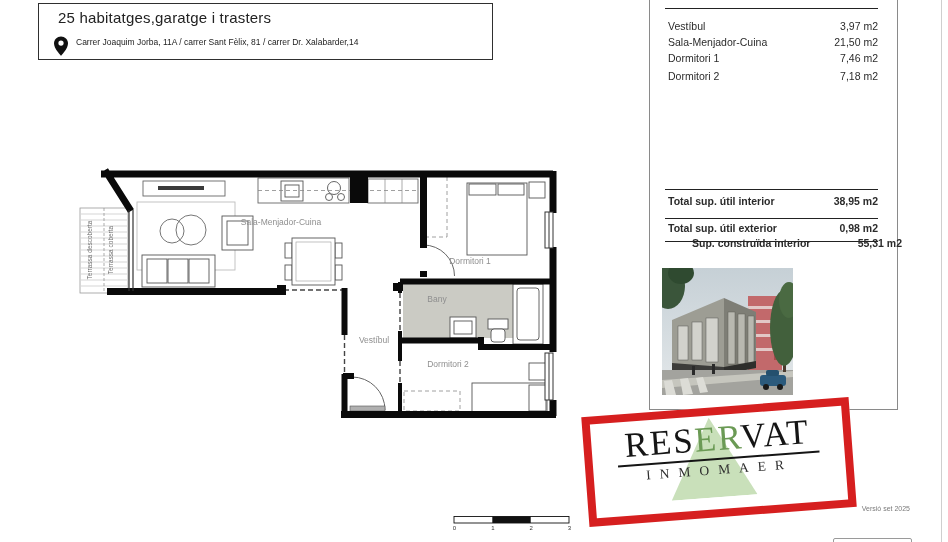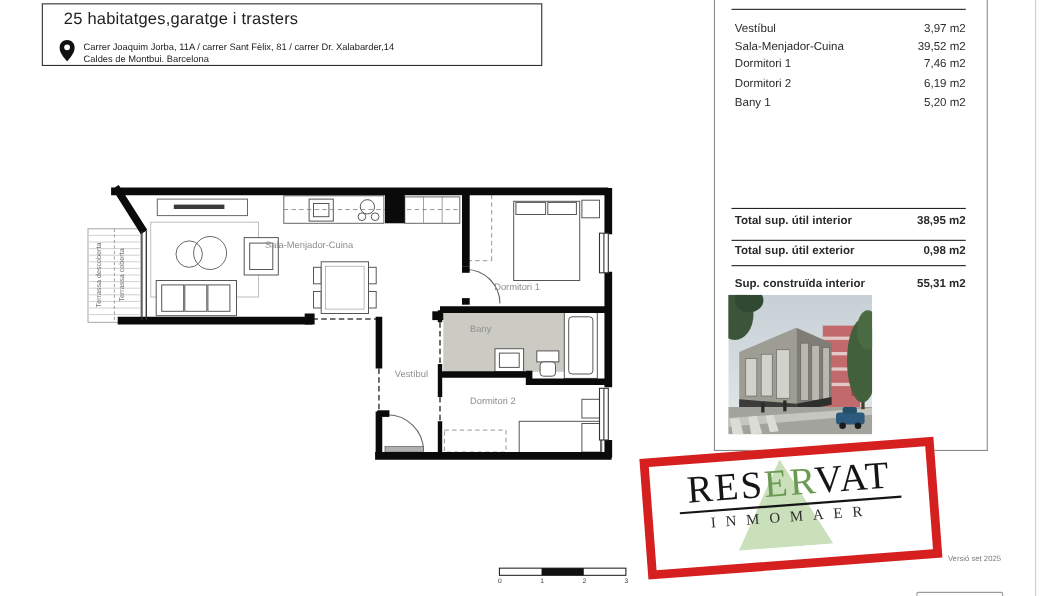--- a/index.html
+++ b/index.html
@@ -56,21 +56,20 @@
   <div class="header-box">
     <div class="header-title">25 habitatges,garatge i trasters</div>
     <span class="pin">
       <svg width="14" height="20" viewBox="0 0 16 22">
         <path d="M8,0 C3.6,0 0,3.6 0,8 c0,6 8,14 8,14 s8,-8 8,-14 C16,3.6 12.4,0 8,0 z" fill="#111"></path>
         <circle cx="8" cy="7.6" r="3" fill="#fff"></circle>
       </svg>
     </span>
     <div class="addr">
       <div>Carrer Joaquim Jorba, 11A / carrer Sant Fèlix, 81 / carrer Dr. Xalabarder,14</div>
-      <div>Caldes de Montbui. Barcelona</div>
     </div>
   </div>
 
   <svg width="948" height="542" viewBox="0 0 948 542" style="position:absolute;left:0;top:0;">
 
     <g>
       <rect x="80" y="208" width="48" height="85" fill="#fff" stroke="#9a9a9a" stroke-width="0.8"></rect>
       <path stroke="#b8b8b8" stroke-width="0.6" d="M81,214H127 M81,220H127 M81,226H127 M81,232H127 M81,238H127 M81,244H127 M81,250H127 M81,256H127 M81,262H127 M81,268H127 M81,274H127 M81,280H127 M81,286H127"></path>
       <path stroke="#8a8a8a" stroke-width="0.7" stroke-dasharray="3,2" d="M104,208V293"></path>
       <text x="92" y="250" font-size="6.5" fill="#6f6f6f" text-anchor="middle" transform="rotate(-90 92 250)">Terrassa descoberta</text>
@@ -189,47 +188,43 @@
 
   <div class="panel-frame"></div>
   <div class="rule" style="top:8px;"></div>
 
   <div class="area-row" style="top:20px;">
     <span>Vestíbul</span>
     <span>3,97 m2</span>
   </div>
   <div class="area-row" style="top:36px;">
     <span>Sala-Menjador-Cuina</span>
-    <span>39,52 m2</span>
+    <span>21,50 m2</span>
   </div>
   <div class="area-row" style="top:52px;">
     <span>Dormitori 1</span>
     <span>7,46 m2</span>
   </div>
   <div class="area-row" style="top:70px;">
     <span>Dormitori 2</span>
-    <span>6,19 m2</span>
-  </div>
-  <div class="area-row" style="top:87px;">
-    <span>Bany 1</span>
-    <span>5,20 m2</span>
+    <span>7,18 m2</span>
   </div>
 
   <div class="rule" style="top:189px;"></div>
   <div class="area-row bold" style="top:195px;">
     <span>Total sup. útil interior</span>
     <span>38,95 m2</span>
   </div>
   <div class="rule" style="top:218px;"></div>
   <div class="area-row bold" style="top:222px;">
     <span>Total sup. útil exterior</span>
     <span>0,98 m2</span>
   </div>
   <div class="rule" style="top:241px;"></div>
-  <div class="area-row bold" style="top:252px;">
+  <div class="area-row bold" style="top:237px;margin-left:24px;">
     <span>Sup. construïda interior</span>
     <span>55,31 m2</span>
   </div>
 
   <div class="photo">
     <svg width="131" height="127" viewBox="0 0 131 127">
       <defs>
         <linearGradient id="skyg" x1="0" y1="0" x2="0" y2="1">
           <stop offset="0" stop-color="#c6d0d6"></stop>
             <stop offset="1" stop-color="#e4e8ea"></stop>

